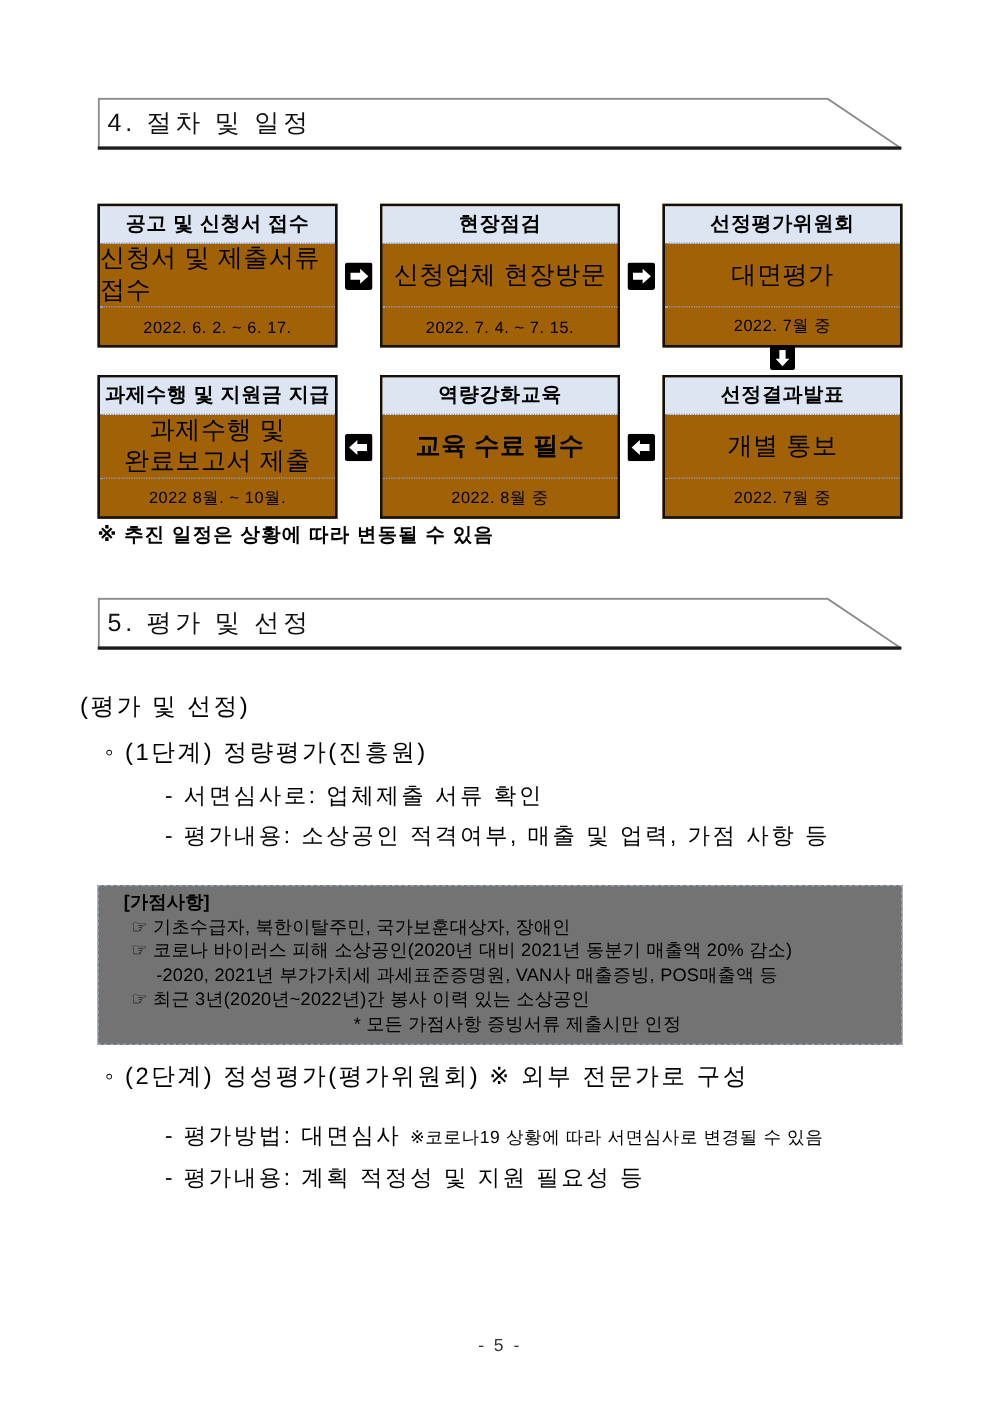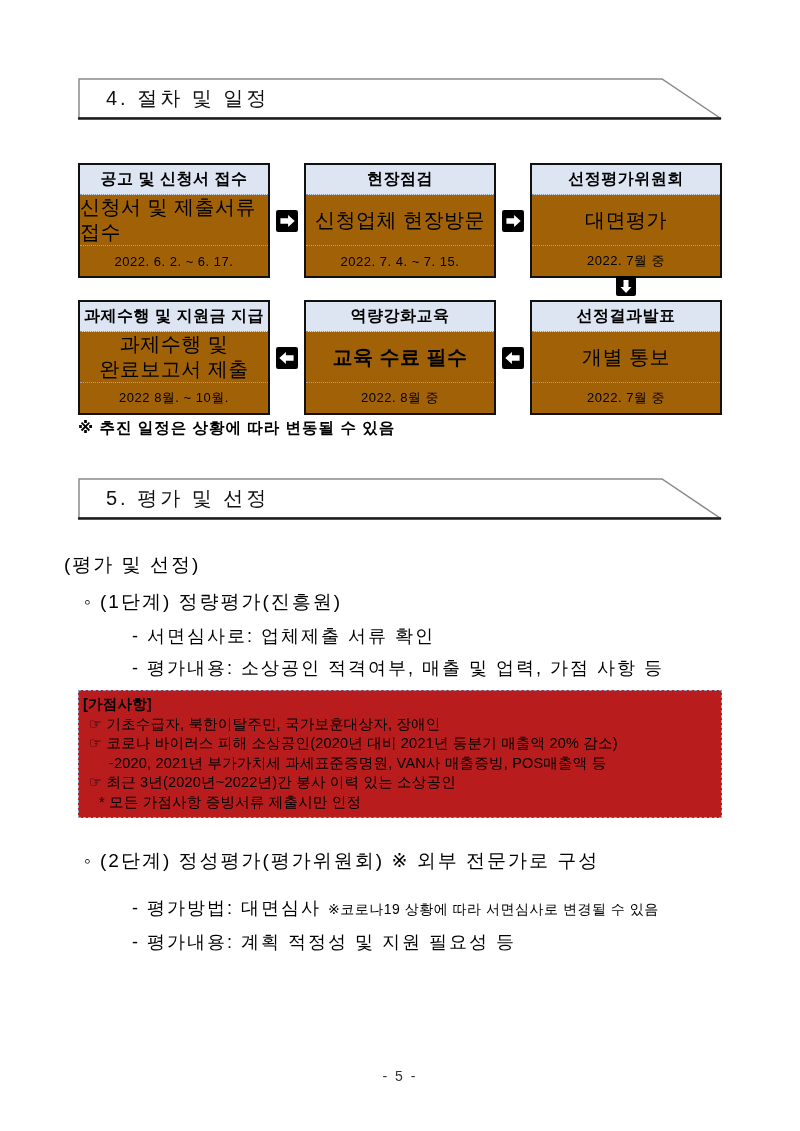--- a/index.html
+++ b/index.html
@@ -9,21 +9,21 @@
     font-family: "Liberation Sans", "DejaVu Sans", sans-serif;
     color: #000;
     position: relative;
   }
   .page { position: relative; width: 800px; height: 1131px; background:#fff; overflow: hidden; }
 
   
   .banner { position: absolute; left: 78px; width: 644px; height: 42px; }
   .banner svg { position: absolute; left: 0; top: 0; }
   .banner .banner-title {
-    position: absolute; left: 28px; top: 0; height: 40px;
+    position: absolute; left: 8px; top: 0; height: 40px;
     display: flex; align-items: center;
     font-size: 20px; letter-spacing: 3px; font-weight: 500; color: #111;
   }
   #banner4 { top: 78px; }
   #banner5 { top: 478px; }
 
   
   .flow { position: absolute; left: 78px; top: 163px; width: 644px; }
   .flow-row { display: grid; grid-template-columns: 192px 1fr 192px 1fr 192px; }
   .flow-row.r1 { height: 108px; }
@@ -59,29 +59,29 @@
   }
 
   
   .sec5 { position: absolute; left: 64px; top: 552px; width: 680px; }
   .line-intro { font-size: 19px; letter-spacing: 2px; margin-bottom: 11px; }
   .line-stage { font-size: 19px; letter-spacing: 2px; margin-left: 20px; margin-bottom: 9px; }
   .line-sub { font-size: 18px; letter-spacing: 2px; margin-left: 68px; margin-bottom: 8px; }
   .line-sub .small-note { font-size: 14px; letter-spacing: 0.5px; font-weight: 500; }
 
   .bonus-box {
-    position: absolute; left: 78px; top: 690px; width: 644px;
-    background: #b91c1c; border: 1px dashed #9aa7c7;
-    padding: 4px 8px 5px 4px;
+    position: absolute; left: 78px; top: 708px; width: 644px;
+    background: #737373; border: 1px dashed #9aa7c7;
+    padding: 4px 8px 5px 20px;
     font-size: 14.5px; line-height: 19.5px; letter-spacing: 0.2px;
   }
   .bonus-title { font-weight: 700; }
   .bonus-item { padding-left: 20px; text-indent: -20px; margin-left: 6px; }
   .bonus-item.cont { padding-left: 0; text-indent: 0; margin-left: 26px; }
-  .bonus-item.star { padding-left: 0; text-indent: 0; margin-left: 16px; }
+  .bonus-item.star { padding-left: 0; text-indent: 0; margin-left: 16px; text-align: center; }
 
   .stage2 { position: absolute; left: 64px; top: 848px; width: 700px; }
   .stage2 .line-stage { margin-bottom: 22px; }
   .stage2 .line-sub { margin-bottom: 10px; }
 
   .footer {
     position: absolute; left: 0; top: 1068px; width: 800px;
     text-align: center; font-size: 14px; color: #333; letter-spacing: 2px;
   }
 </style>

